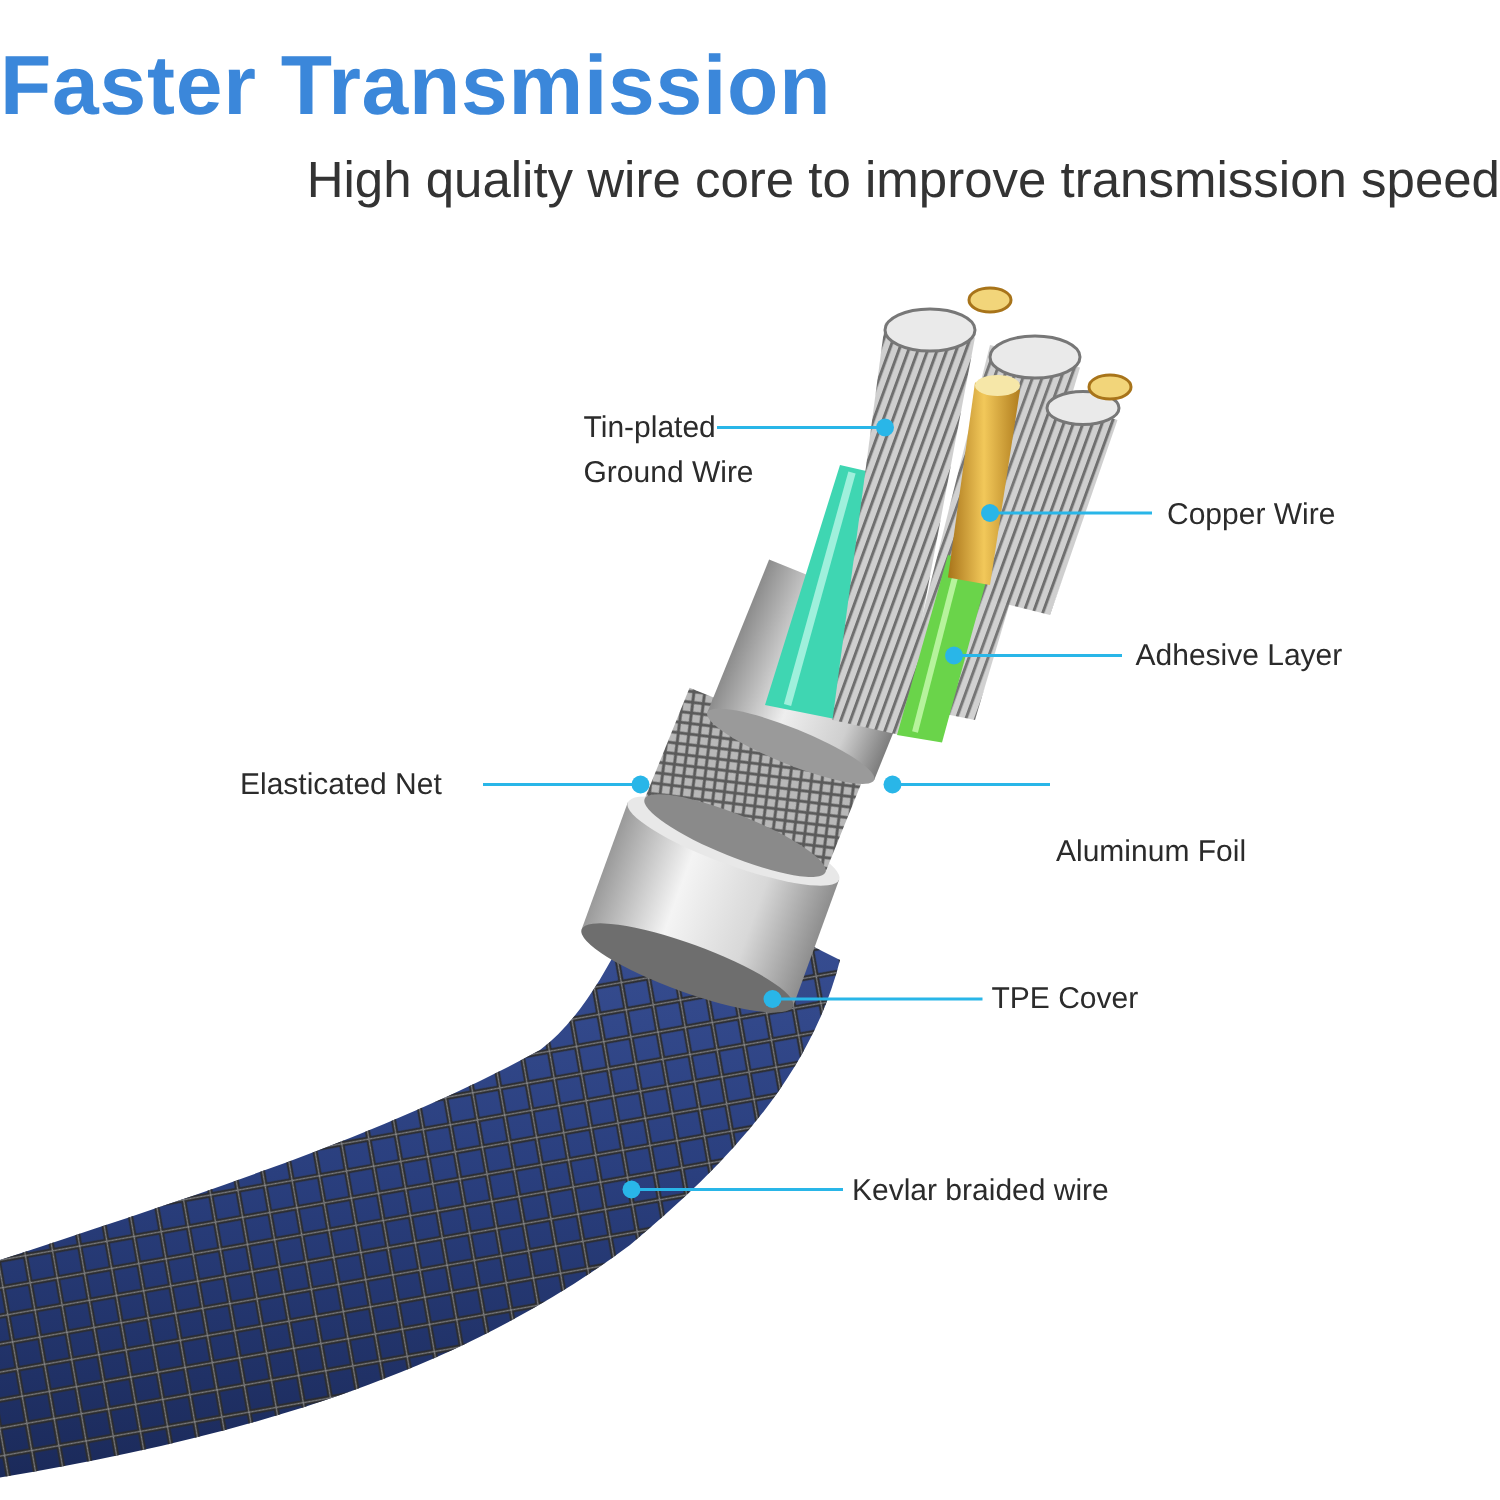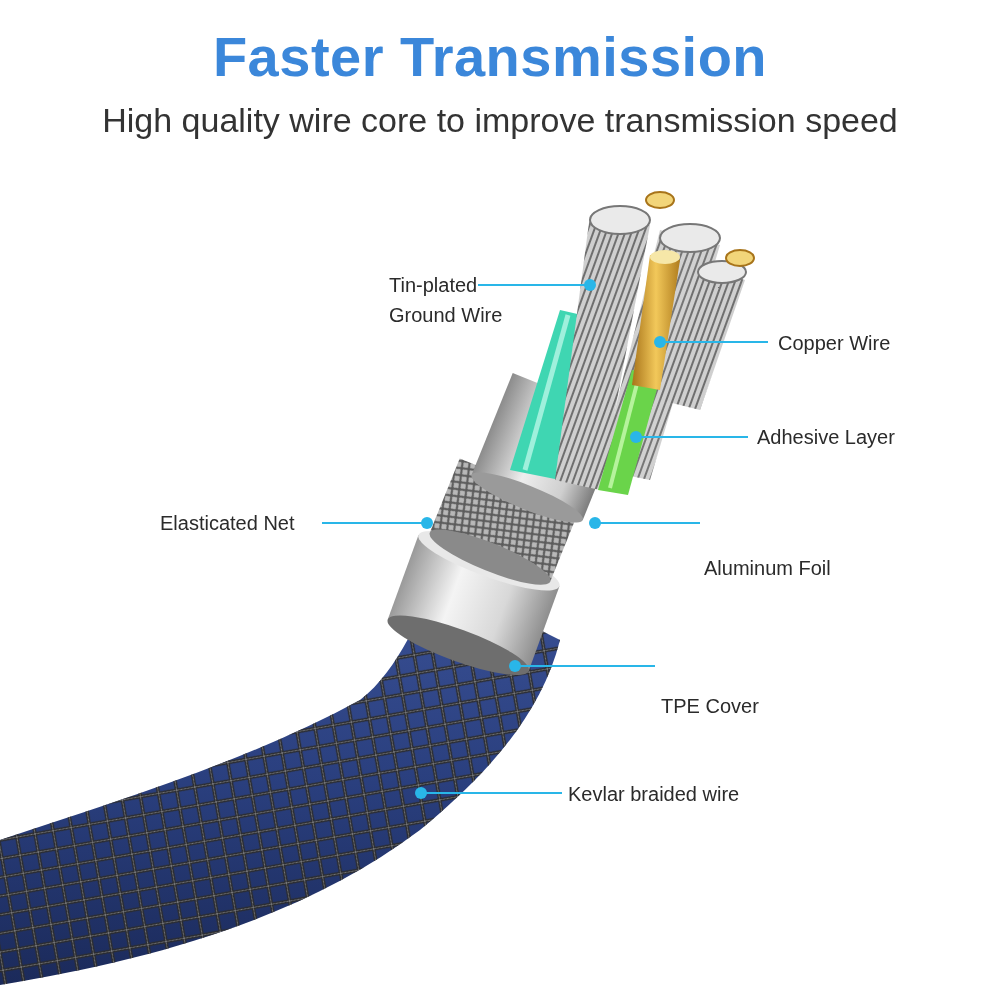--- a/index.html
+++ b/index.html
@@ -11,32 +11,31 @@
       width: 1000px;
       height: 1000px;
       position: relative;
       overflow: hidden;
       font-family: "Liberation Sans", "DejaVu Sans", sans-serif;
     }
     .title {
       position: absolute;
       left: 0; top: 22px;
       width: 980px;
-      text-align: center;
       font-size: 56px;
       font-weight: bold;
       color: #3b87da;
       letter-spacing: 0.5px;
       line-height: 70px;
     }
     .subtitle {
       position: absolute;
       left: 0; top: 98px;
       width: 1000px;
-      text-align: center;
+      text-align: right;
       font-size: 34px;
       color: #333333;
       line-height: 44px;
     }
     svg.scene {
       position: absolute;
       left: 0; top: 0;
     }
     .label {
       position: absolute;
@@ -173,19 +172,19 @@
 </div>
 
 <div class="label" style="left:160px; top:508px;">
   <div>Elasticated Net</div>
 </div>
 
 <div class="label" style="left:704px; top:509px;margin-top:44px;">
   <div>Aluminum Foil</div>
 </div>
 
-<div class="label" style="left:661px; top:651px;margin-top:40px;">
+<div class="label" style="left:661px; top:651px;">
   <div>TPE Cover</div>
 </div>
 
 <div class="label" style="left:568px; top:779px;">
   <div>Kevlar braided wire</div>
 </div>
 
 </body></html>

